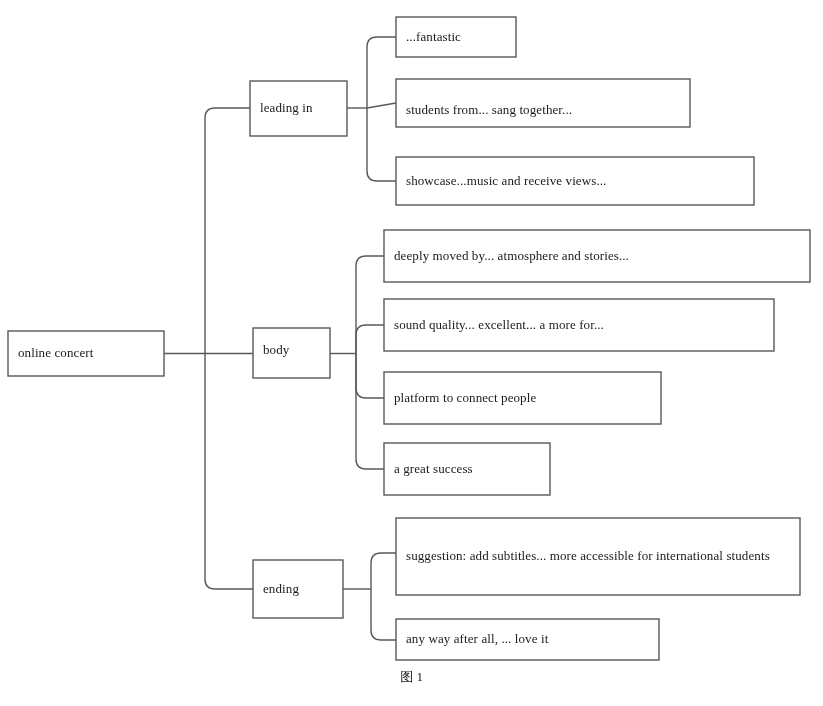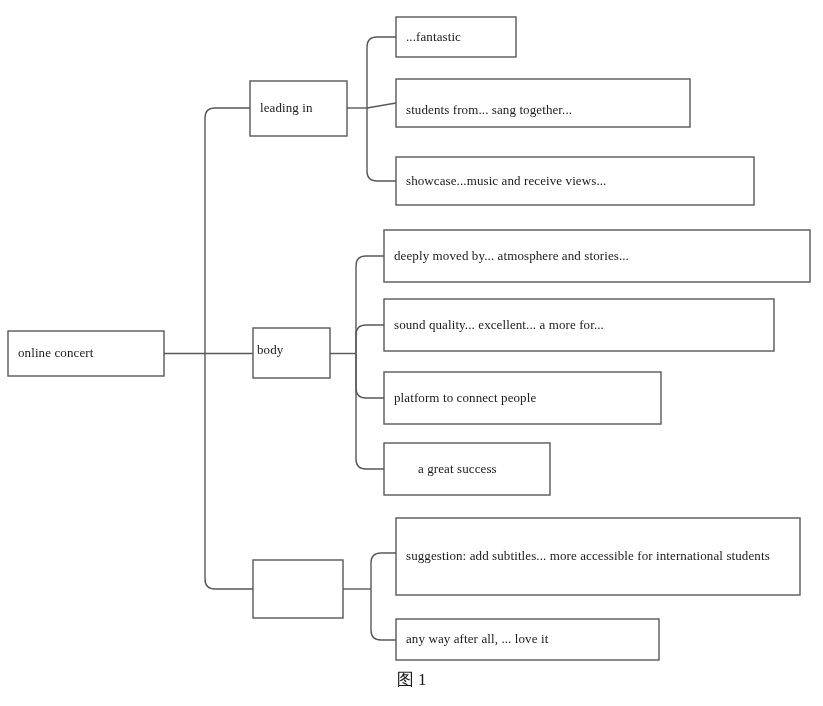--- a/index.html
+++ b/index.html
@@ -56,21 +56,21 @@
     align-items: center;
     border-radius: 25px;
   }
   .caption {
     position: absolute;
     left: 0;
     top: 668px;
     width: 823px;
     text-align: center;
     font-family: "Liberation Serif", "DejaVu Serif", serif;
-    font-size: 17px;
+    font-size: 13px;
     color: #1a1a1a;
   }
 </style>
 </head>
 <body>
 
 <div id="diagram-root">
 
   <svg class="tree-canvas" viewBox="0 0 823 706">
 
@@ -111,36 +111,37 @@
     <path class="connector" d="M 343 589 L 371 589"></path>
     <path class="connector" d="M 371 589 L 371 563 Q 371 553 381 553 L 396 553"></path>
     <path class="connector" d="M 371 589 L 371 630 Q 371 640 381 640 L 396 640"></path>
 
   </svg>
 
   <div class="node-label" style="left:8px; top:331px; width:152px; height:45px;">online concert</div>
 
   <div class="node-label" style="left:250px; top:81px; width:97px; height:55px;">leading in</div>
 
-  <div class="node-label" style="left:247px; top:328px; width:77px; height:44px;">body</div>
+  <div class="node-label" style="left:253px; top:328px; width:77px; height:44px;">body</div>
 
+  <div class="node-label" style="left:253px; top:560px; width:90px; height:58px;">ending</div>
 
   <div class="node-label" style="left:396px; top:17px; width:120px; height:40px;">...fantastic</div>
 
   <div class="node-label" style="left:396px; top:79px; width:294px; height:48px;margin-top:7px;">students from... sang together...</div>
 
   <div class="node-label" style="left:396px; top:157px; width:286px; height:48px;">showcase...music and receive views...</div>
 
   <div class="node-label" style="left:384px; top:230px; width:426px; height:52px;text-align:right;">deeply moved by... atmosphere and stories...</div>
 
   <div class="node-label" style="left:384px; top:299px; width:390px; height:52px;">sound quality... excellent... a more for...</div>
 
   <div class="node-label" style="left:384px; top:372px; width:277px; height:52px;">platform to connect people</div>
 
-  <div class="node-label" style="left:384px; top:443px; width:166px; height:52px;margin-left:24px;">a great success</div>
+  <div class="node-label" style="left:384px; top:443px; width:166px; height:52px;">a great success</div>
 
   <div class="node-label multiline" style="left:396px; top:518px; width:404px; height:77px;">suggestion: add subtitles... more accessible for international students</div>
 
   <div class="node-label" style="left:396px; top:619px; width:263px; height:41px;">any way after all, ... love it</div>
 
   <div class="caption">图 1</div>
 
 </div>
 
 </body></html>

